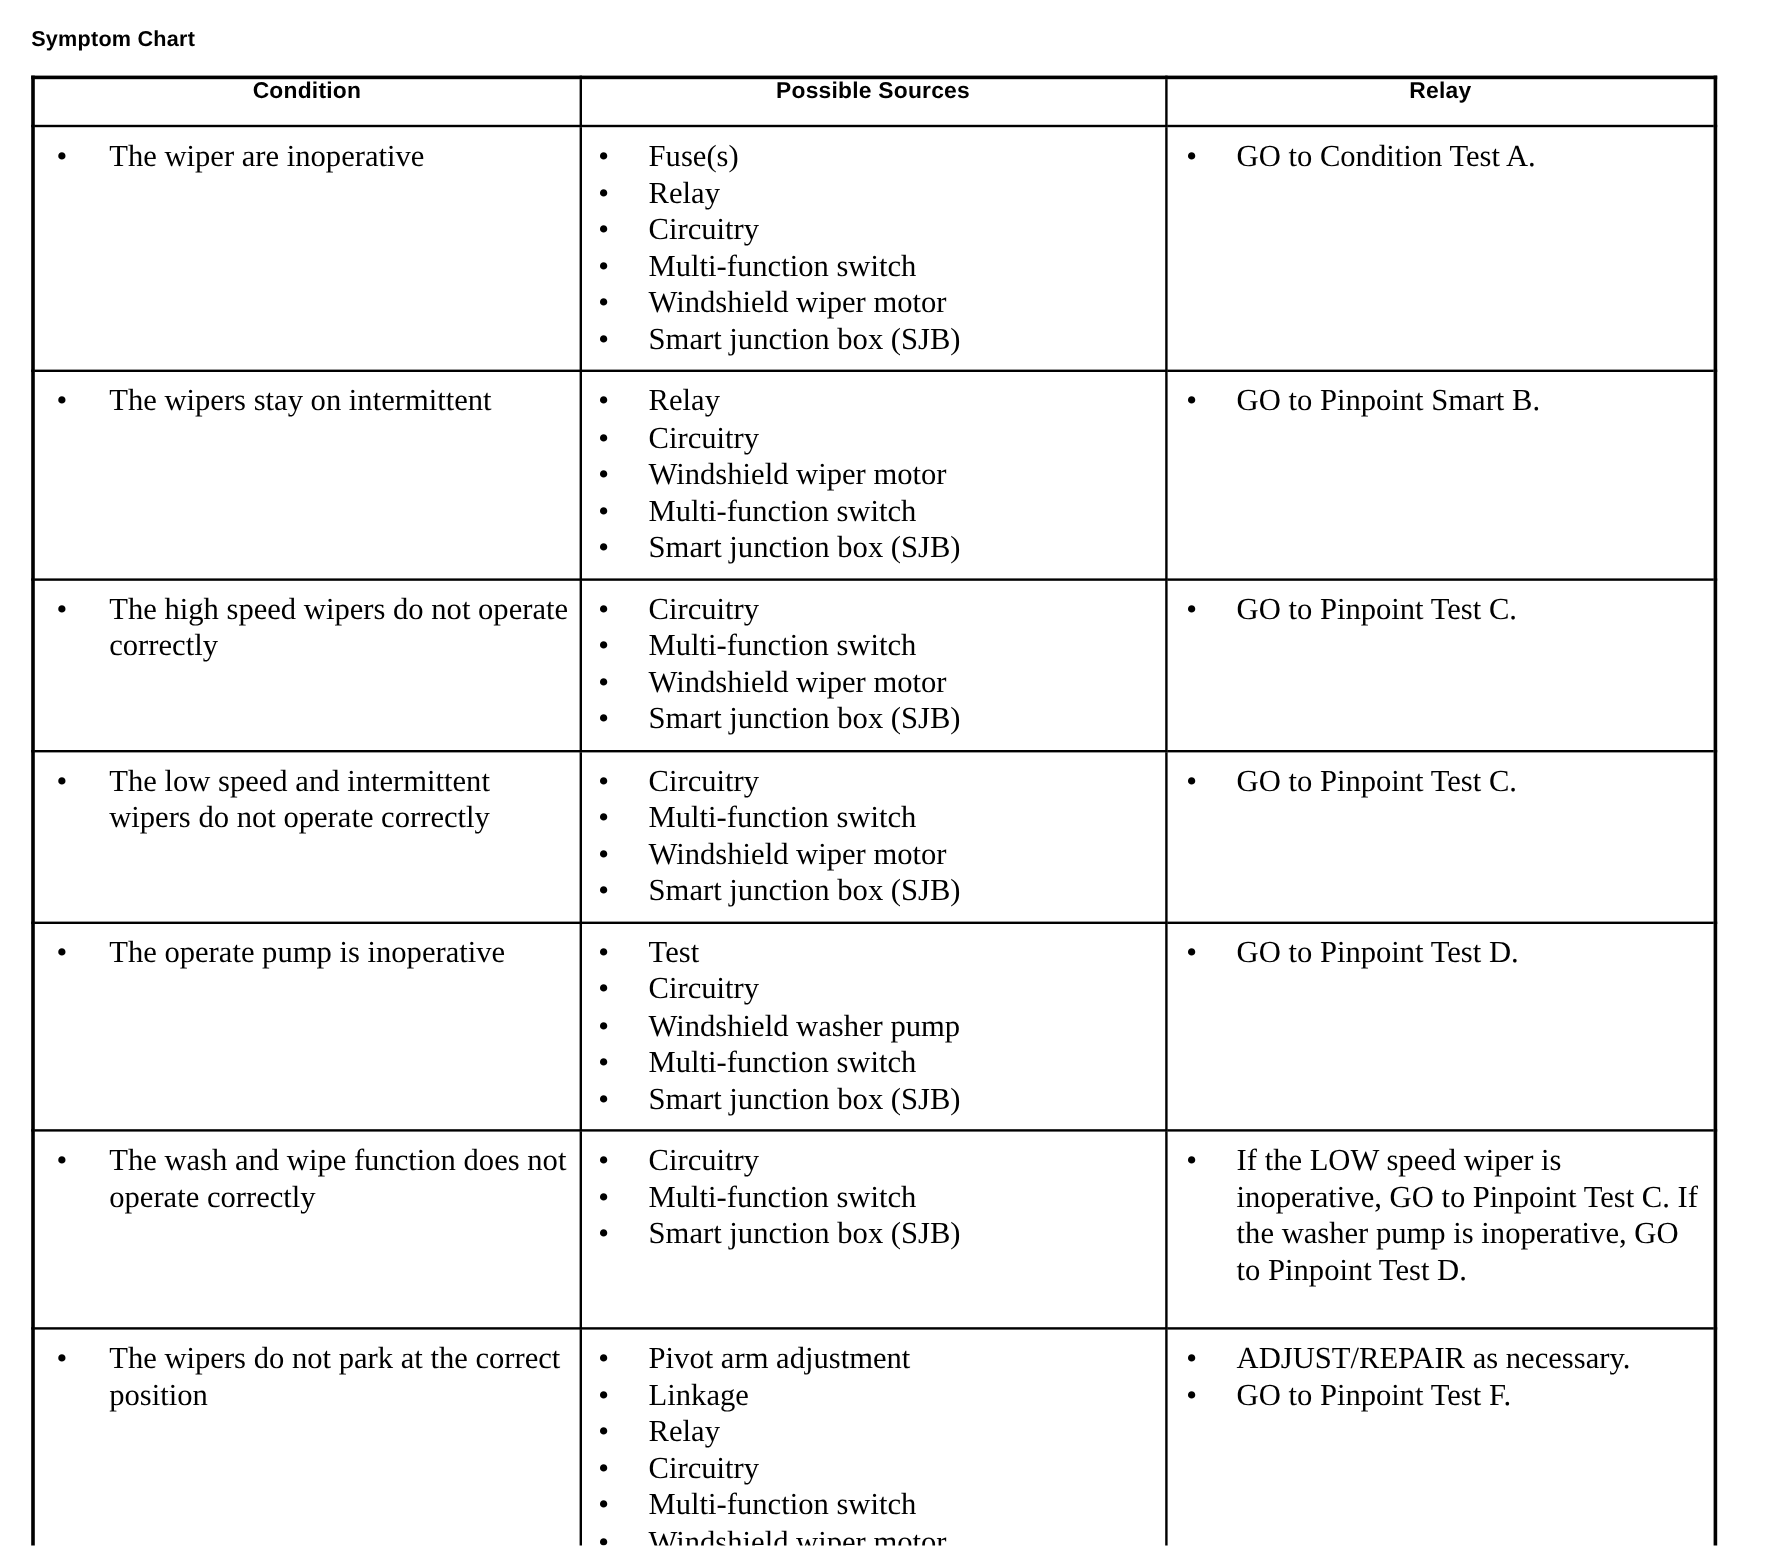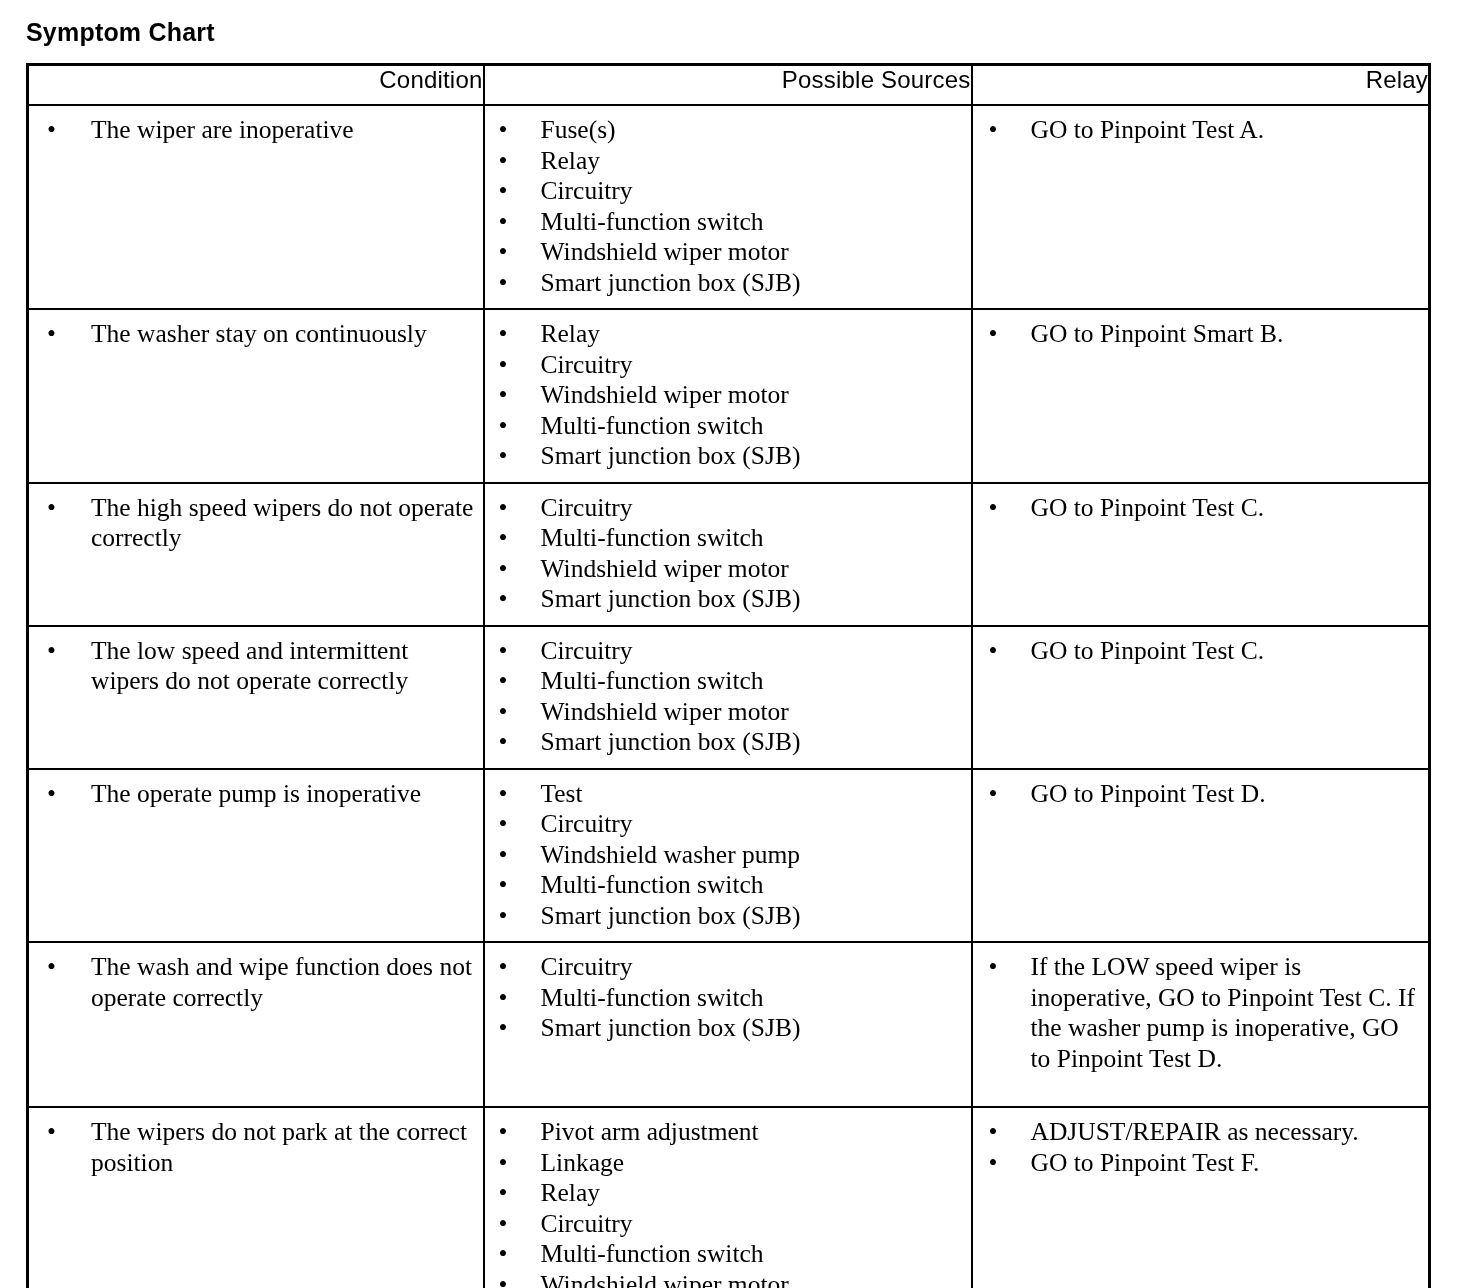--- a/index.html
+++ b/index.html
@@ -20,21 +20,21 @@
     width: 1472px;
     height: 1288px;
   }
 
   .chart-title {
     position: absolute;
     left: 26px;
     top: 17px;
     font-family: "Liberation Sans", "DejaVu Sans", sans-serif;
     font-weight: bold;
-    font-size: 25px;
+    font-size: 18px;
     letter-spacing: 0.2px;
     line-height: 30px;
     white-space: nowrap;
   }
 
   table.symptom-table {
     position: absolute;
     left: 26px;
     top: 63px;
     width: 1402px;
@@ -50,25 +50,25 @@
     padding: 0;
     background: #ffffff;
   }
 
   col.col-condition { width: 456px; }
   col.col-sources   { width: 488px; }
   col.col-action    { width: 458px; }
 
   thead th {
     height: 38px;
-    text-align: right;
+    text-align: center;
     vertical-align: middle;
     font-family: "Liberation Sans", "DejaVu Sans", sans-serif;
-    font-weight: normal;
-    font-size: 24px;
+    font-weight: bold;
+    font-size: 19px;
     letter-spacing: 0.2px;
   }
 
   ul.cell-list {
     list-style: none;
     margin: 0;
     padding: 9px 8px 10px 0;
   }
 
   ul.cell-list li {
@@ -139,28 +139,28 @@
               <li><span class="bullet">•</span><span class="item-text">Fuse(s)</span></li>
               <li><span class="bullet">•</span><span class="item-text">Relay</span></li>
               <li><span class="bullet">•</span><span class="item-text">Circuitry</span></li>
               <li><span class="bullet">•</span><span class="item-text">Multi-function switch</span></li>
               <li><span class="bullet">•</span><span class="item-text">Windshield wiper motor</span></li>
               <li><span class="bullet">•</span><span class="item-text">Smart junction box (SJB)</span></li>
             </ul>
           </td>
           <td class="act">
             <ul class="cell-list">
-              <li><span class="bullet">•</span><span class="item-text">GO to Pinpoint Test A.</span></li>
+              <li><span class="bullet">•</span><span class="item-text">GO to Condition Test A.</span></li>
             </ul>
           </td>
         </tr>
         <tr class="row-2">
           <td class="cond">
             <ul class="cell-list">
-              <li><span class="bullet">•</span><span class="item-text">The washer stay on continuously</span></li>
+              <li><span class="bullet">•</span><span class="item-text">The wipers stay on intermittent</span></li>
             </ul>
           </td>
           <td class="src">
             <ul class="cell-list">
               <li><span class="bullet">•</span><span class="item-text">Relay</span></li>
               <li><span class="bullet">•</span><span class="item-text">Circuitry</span></li>
               <li><span class="bullet">•</span><span class="item-text">Windshield wiper motor</span></li>
               <li><span class="bullet">•</span><span class="item-text">Multi-function switch</span></li>
               <li><span class="bullet">•</span><span class="item-text">Smart junction box (SJB)</span></li>
             </ul>

